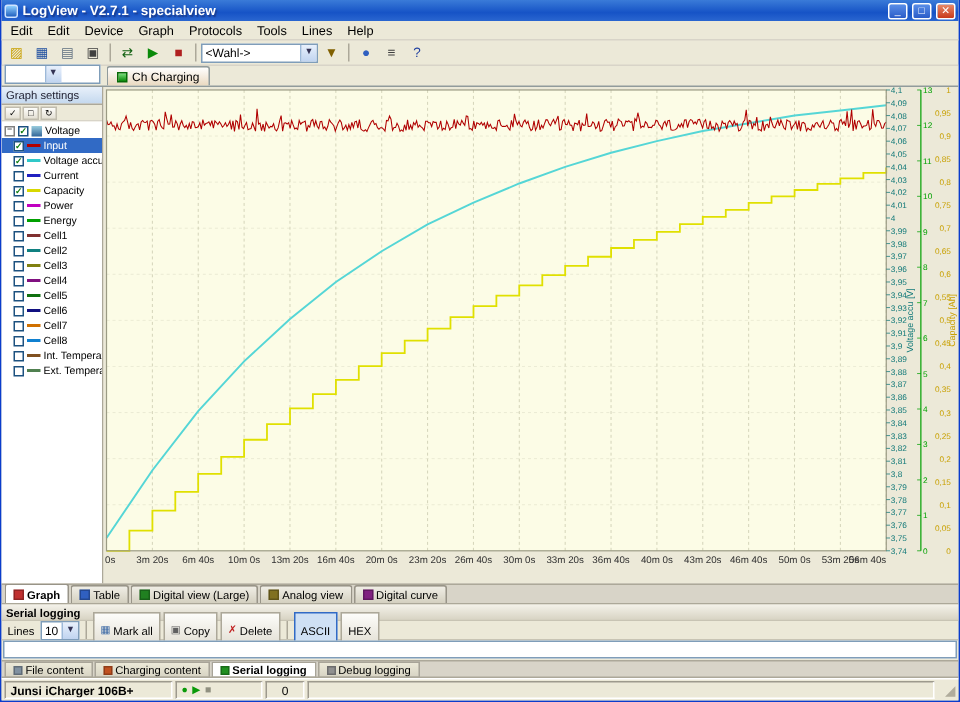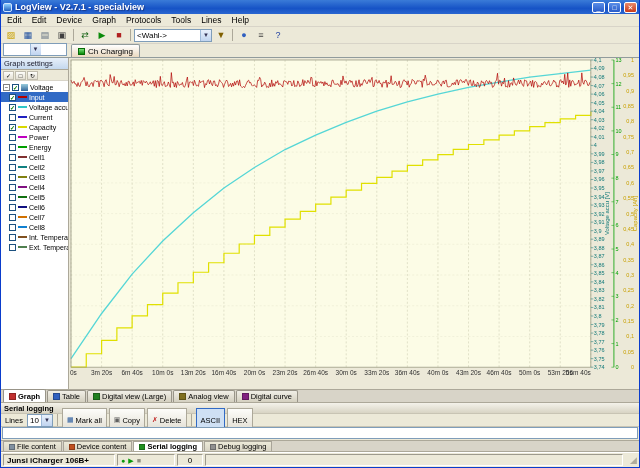--- a/index.html
+++ b/index.html
@@ -450,21 +450,21 @@
     <div class="sp-log"></div>
   </div>
 
   <div class="bottom-tabs">
       <div class="btab">
         <div class="bicon" style="background: rgb(128, 144, 160);"></div>
         <span>File content</span>
       </div>
       <div class="btab">
         <div class="bicon" style="background: rgb(192, 80, 32);"></div>
-        <span>Device content</span>
+        <span>Charging content</span>
       </div>
       <div class="btab active">
         <div class="bicon" style="background: rgb(32, 144, 32);"></div>
         <span>Serial logging</span>
       </div>
       <div class="btab">
         <div class="bicon" style="background: rgb(144, 144, 144);"></div>
         <span>Debug logging</span>
       </div>
     </div>

